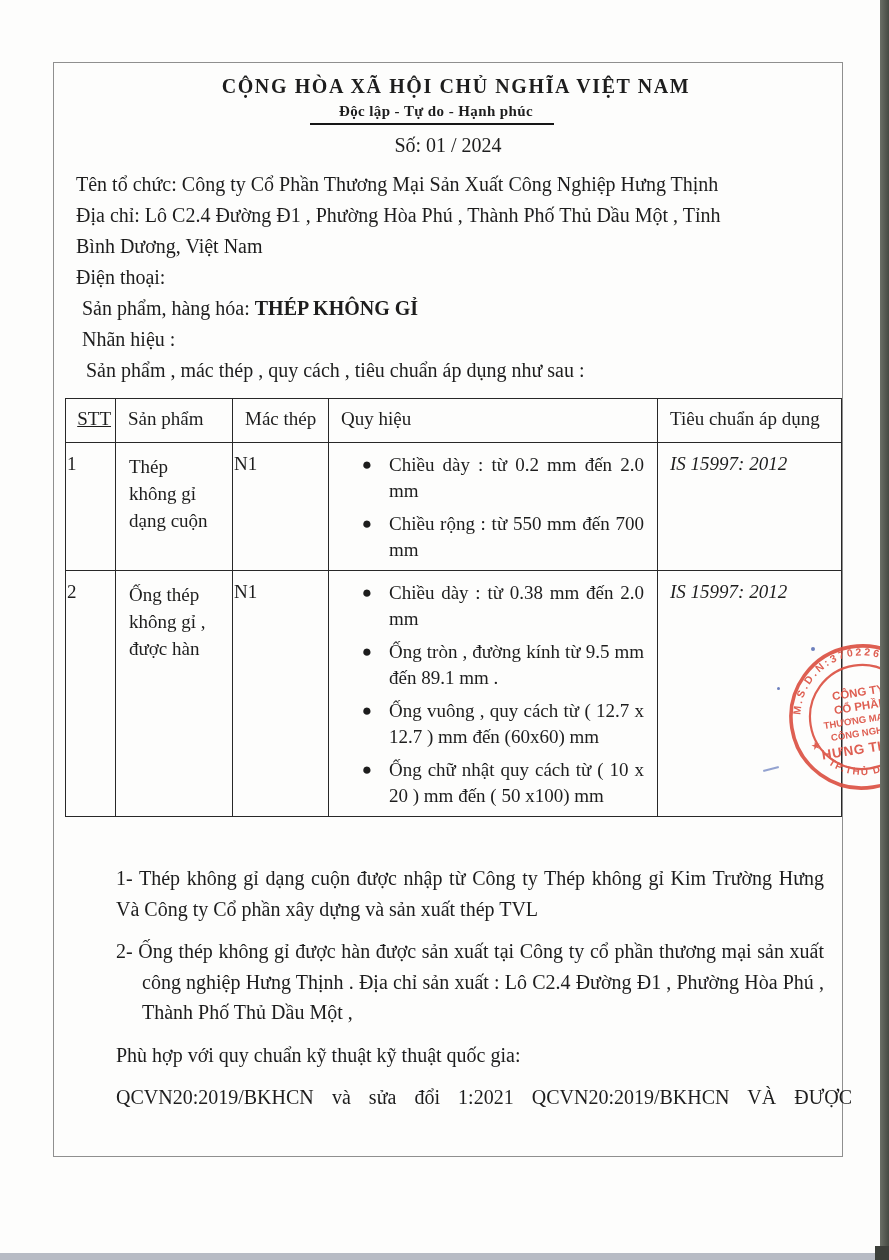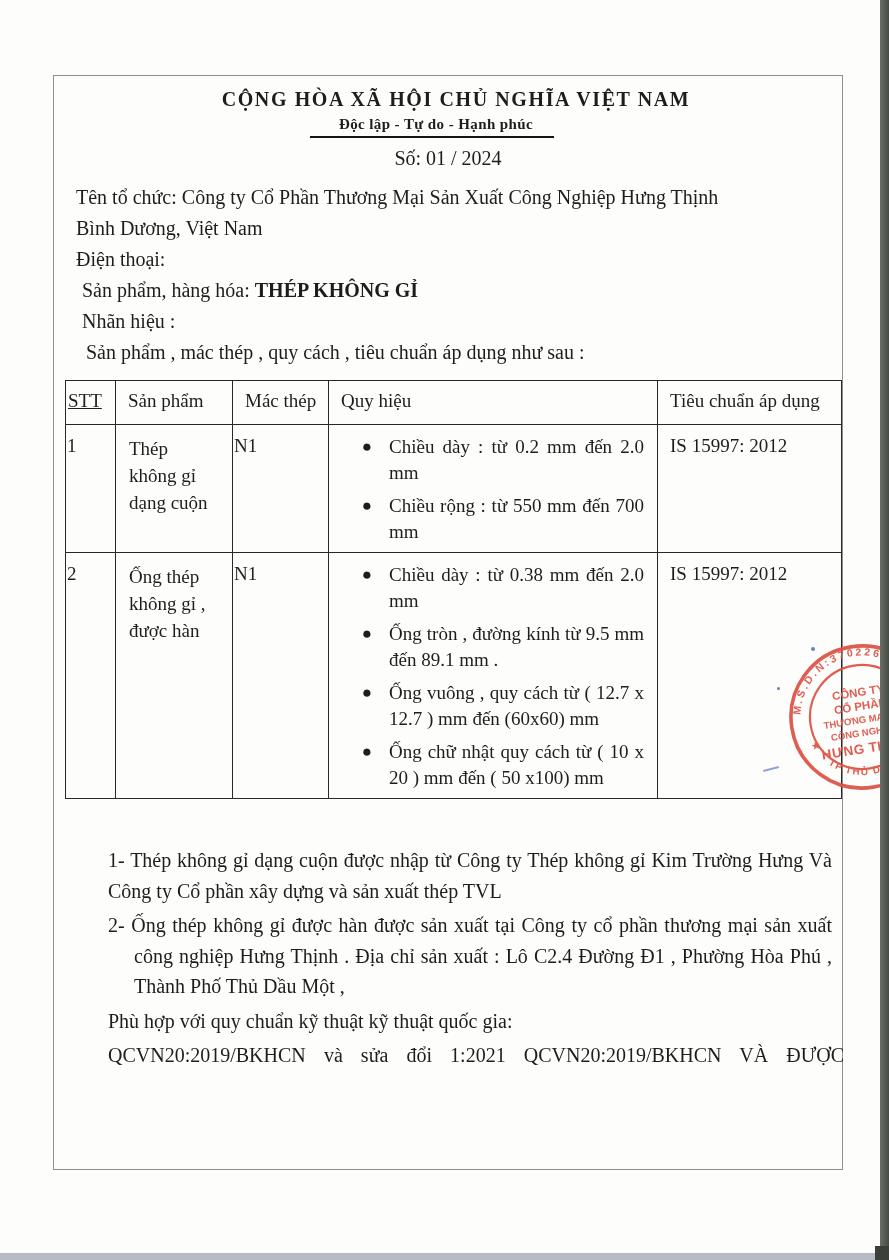--- a/index.html
+++ b/index.html
@@ -15,21 +15,21 @@
   .scan-band-bottom{position:absolute;left:0;bottom:0;width:889px;height:7px;
     background:#b7bbc4;z-index:51;}
   .scan-corner{position:absolute;right:0;bottom:0;width:14px;height:14px;background:#3c403a;z-index:52;}
   .ink-dot{position:absolute;border-radius:50%;background:#3c55a8;opacity:.75;z-index:40;}
   .ink-dot.d1{left:811px;top:647px;width:4px;height:4px;}
   .ink-dot.d2{left:777px;top:687px;width:3px;height:3px;}
   .ink-dash{position:absolute;left:763px;top:768px;width:16px;height:2px;background:#4d66b2;opacity:.6;
     transform:rotate(-14deg);z-index:40;}
 
   
-  .frame{position:absolute;left:53px;top:75px;width:790px;height:1095px;
+  .frame{position:absolute;left:53px;top:62px;width:790px;height:1095px;
     border:1.5px solid #8f8f8f;box-sizing:border-box;background:transparent;}
 
   .hdr{padding-top:12px;text-align:center;}
   .national{font-size:20px;font-weight:bold;letter-spacing:1.6px;transform:translateX(8px);}
   .motto{font-size:15px;font-weight:bold;letter-spacing:.4px;margin-top:5px;transform:translateX(-12px);}
   .motto-underline{width:244px;height:2px;background:#161616;margin:3px auto 0;transform:translateX(-16px);}
   .doc-title{margin-top:27px;font-size:27px;font-weight:bold;letter-spacing:1.3px;}
   .doc-number{margin-top:9px;font-size:20px;}
 
   .info{margin:12px 8px 0 22px;font-size:20px;line-height:31px;}
@@ -38,34 +38,34 @@
   .bold{font-weight:bold;}
 
   
   table.spec{border-collapse:collapse;table-layout:fixed;margin:12px 0 0 11px;width:776px;}
   table.spec col.c1{width:50px;} table.spec col.c2{width:117px;}
   table.spec col.c3{width:96px;} table.spec col.c4{width:329px;}
   table.spec col.c5{width:184px;}
   table.spec th,table.spec td{border:1.6px solid #282828;vertical-align:top;
     font-size:19px;font-weight:normal;text-align:left;box-sizing:border-box;}
   table.spec th{height:44px;padding:9px 4px 4px 12px;}
-  table.spec th.ctr{text-align:left;padding-left:2px;text-decoration:underline;}
+  table.spec th.ctr{text-align:right;padding-left:2px;text-decoration:underline;}
   tr.r1{height:94px;} tr.r2{height:239px;}
   td.stt{text-align:center;padding-top:10px;}
   td.prod{padding:10px 12px 4px 13px;text-align:justify;line-height:27px;}
   td.grade{text-align:center;padding-top:10px;}
   td.specs{padding:9px 13px 0 20px;}
   .spec-item{display:flex;margin-bottom:8px;}
   .spec-item .b{width:36px;text-align:center;flex:0 0 36px;font-size:17px;line-height:25px;}
   .spec-item .t{flex:1;text-align:justify;line-height:25.5px;margin-left:4px;}
-  td.std{padding:10px 8px 0 12px;}
+  td.std{padding:10px 8px 0 12px;font-style:italic;}
 
   
   .notes{margin:46px 6px 0 50px;font-size:20px;line-height:30.5px;}
-  .notes p{margin:4px;text-align:justify;}
+  .notes p{margin:12px;text-align:justify;}
   .notes p.hang{padding-left:26px;text-indent:-26px;}
   .notes p.plain{text-align:left;}
   .notes p.std1{text-align:justify;text-align-last:justify;width:736px;}
   .notes p.std2{margin-left:-28px;width:778px;text-align:left;}
 
   
   .stamp{position:absolute;left:762px;top:617px;width:200px;height:200px;z-index:30;opacity:.92;}
   .stamp text{font-family:"Liberation Sans","DejaVu Sans",sans-serif;font-weight:bold;}
 </style>
 </head>
@@ -75,20 +75,21 @@
 
   <div class="hdr">
     <div class="national">CỘNG HÒA XÃ HỘI CHỦ NGHĨA VIỆT NAM</div>
     <div class="motto">Độc lập - Tự do - Hạnh phúc</div>
     <div class="motto-underline"></div>
     <div class="doc-number">Số: 01 / 2024</div>
   </div>
 
   <div class="info">
     <div>Tên tổ chức: Công ty Cổ Phần Thương Mại Sản Xuất Công Nghiệp Hưng Thịnh</div>
+    <div>Địa chỉ: Lô C2.4 Đường Đ1 , Phường Hòa Phú , Thành Phố Thủ Dầu Một , Tỉnh</div>
     <div>Bình Dương, Việt Nam</div>
     <div>Điện thoại:</div>
     <div class="shift1"><span>Sản phẩm, hàng hóa: </span><span class="bold">THÉP KHÔNG GỈ</span></div>
     <div class="shift1">Nhãn hiệu :</div>
     <div class="shift2">Sản phẩm , mác thép , quy cách , tiêu chuẩn áp dụng như sau :</div>
   </div>
 
   <table class="spec">
     <colgroup>
         <col class="c1">

